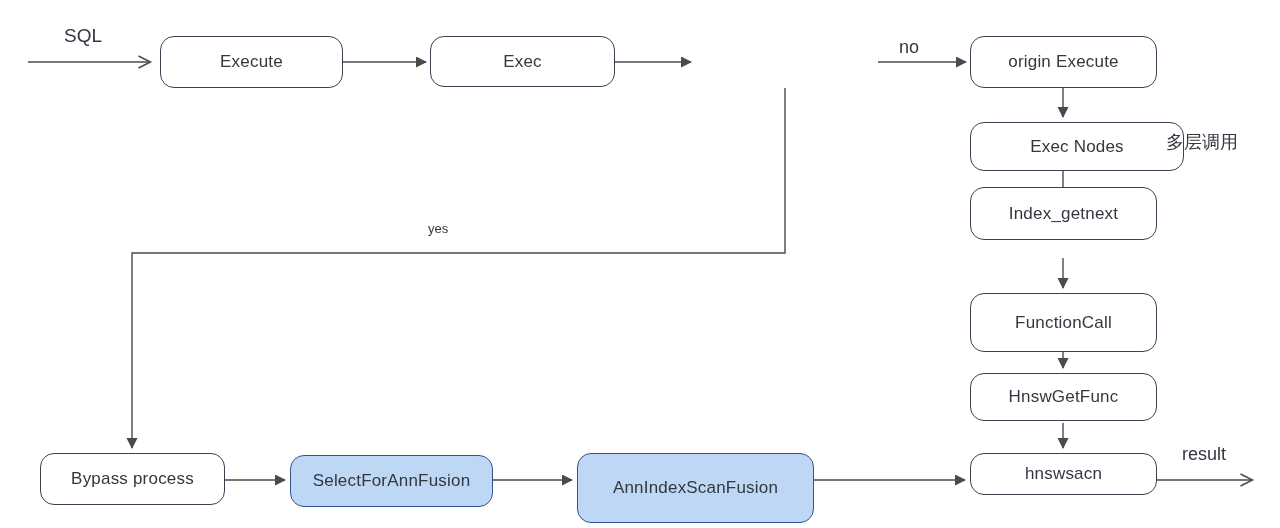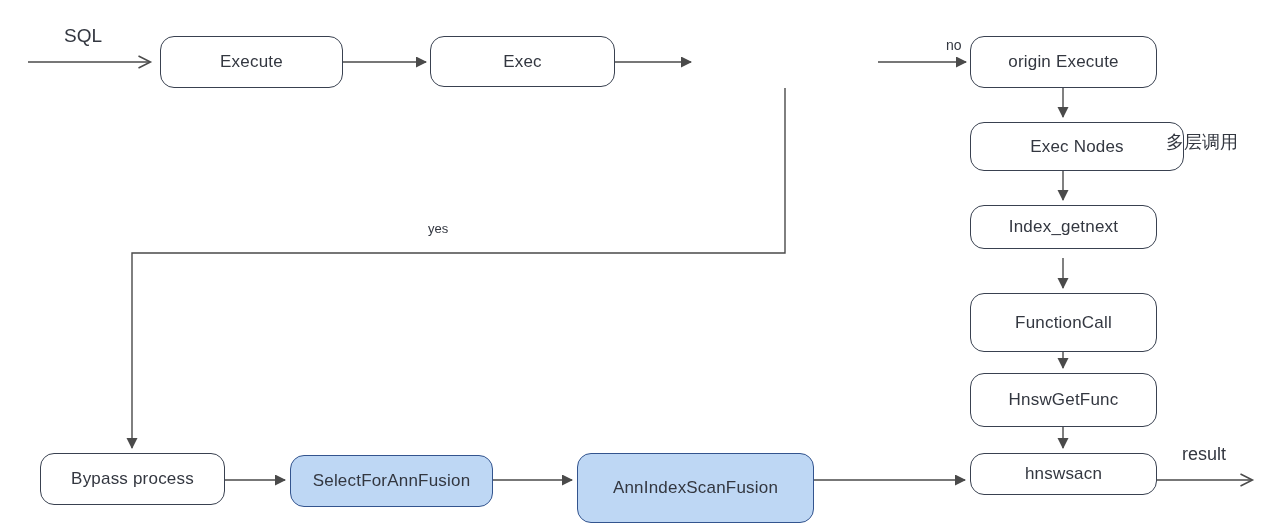--- a/index.html
+++ b/index.html
@@ -106,29 +106,29 @@
 
 
   <div class="node" style="left:970px; top:36px; width:187px; height:52px">
     <span>origin Execute</span>
   </div>
 
   <div class="node" style="left:970px; top:122px; width:214px; height:49px">
     <span>Exec Nodes</span>
   </div>
 
-  <div class="node" style="left:970px; top:205px; width:187px; height:44px">
+  <div class="node" style="left:970px; top:187px; width:187px; height:53px">
     <span>Index_getnext</span>
   </div>
 
   <div class="node" style="left:970px; top:293px; width:187px; height:59px">
     <span>FunctionCall</span>
   </div>
 
-  <div class="node" style="left:970px; top:373px; width:187px; height:54px">
+  <div class="node" style="left:970px; top:373px; width:187px; height:48px">
     <span>HnswGetFunc</span>
   </div>
 
   <div class="node" style="left:970px; top:453px; width:187px; height:42px">
     <span>hnswsacn</span>
   </div>
 
   <div class="node" style="left:40px; top:453px; width:185px; height:52px">
     <span>Bypass process</span>
   </div>
@@ -136,21 +136,21 @@
   <div class="node highlight" style="left:290px; top:455px; width:203px; height:52px">
     <span>SelectForAnnFusion</span>
   </div>
 
   <div class="node highlight" style="left:577px; top:453px; width:237px; height:70px">
     <span>AnnIndexScanFusion</span>
   </div>
 
   <div class="edge-label" style="left:64px; top:25px; font-size:19px">SQL</div>
 
-  <div class="edge-label" style="left:946px; top:37px; font-size:14px">no</div>
+  <div class="edge-label" style="left:899px; top:37px; font-size:18px">no</div>
 
   <div class="edge-label" style="left:428px; top:221px; font-size:13px">yes</div>
 
   <div class="edge-label" style="left:1182px; top:444px; font-size:18px">result</div>
 
   <div class="edge-label" style="left:1166px; top:130px; font-size:18px">多层调用</div>
 
 </div>
 
 </body></html>

